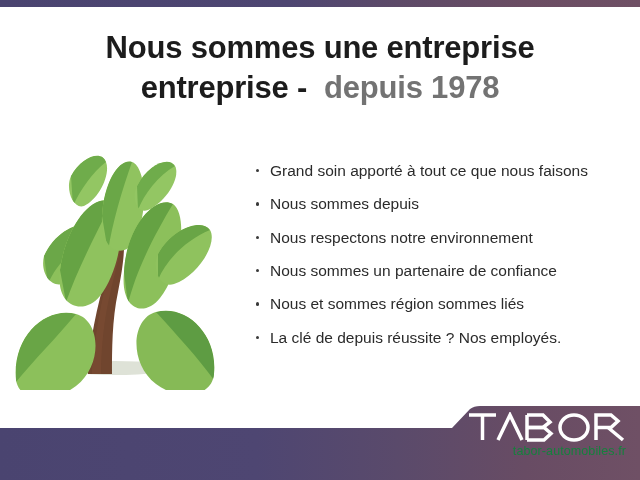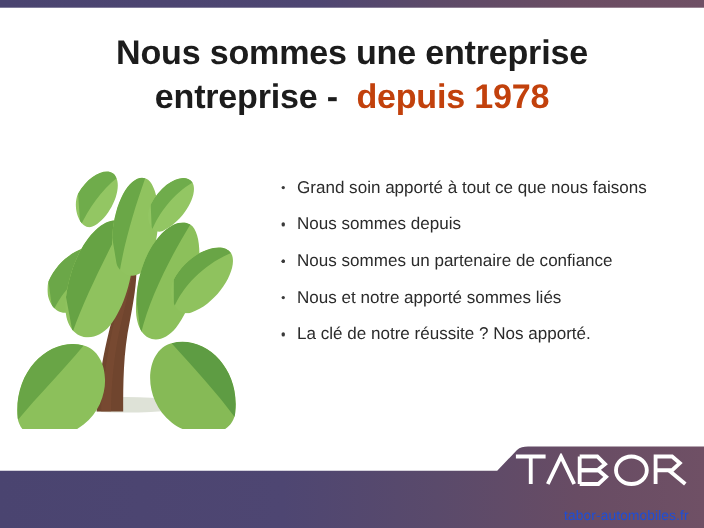--- a/index.html
+++ b/index.html
@@ -42,21 +42,21 @@
     font-weight: bold;
     line-height: 1.30;
     color: #1c1c1c;
     letter-spacing: -0.2px;
   }
   .headline .line {
     display: block;
     white-space: nowrap;
   }
   .headline .accent {
-    color: #c2410c;
+    color: #737373;
   }
   .headline .dash {
     color: #1c1c1c;
   }
 
   
   .tree-art {
     position: absolute;
     left: 8px;
     top: 150px;
@@ -122,23 +122,23 @@
     display: block;
   }
   .brand-wordmark svg {
     display: block;
     width: 158px;
     height: 30px;
     margin-left: auto;
   }
   .brand-tagline {
     display: block;
-    margin-top: 21px;
+    margin-top: 3px;
     font-size: 12.5px;
-    color: #1d4ed8;
+    color: #15803d;
     letter-spacing: 0.1px;
     line-height: 1.1;
   }
 </style>
 </head>
 <body>
 
 <div class="slide">
 
   <div class="top-strip"></div>
@@ -233,24 +233,24 @@
           <rect x="0" y="0" width="215" height="240" fill="#86ba56"></rect>
           <path d="M206 224 C210 184, 178 154, 148 162 C168 184, 190 208, 206 230 Z" fill="#5e9c43"></path>
         </g>
       </g>
     </svg>
   </div>
 
   <ul class="bullet-list">
     <li><span class="dot"></span><span>Grand soin apporté à tout ce que nous faisons</span></li>
     <li><span class="dot"></span><span>Nous sommes depuis</span></li>
-    <li><span class="dot"></span></li>
+    <li><span class="dot"></span><span>Nous respectons notre environnement</span></li>
     <li><span class="dot"></span><span>Nous sommes un partenaire de confiance</span></li>
-    <li><span class="dot"></span><span>Nous et notre apporté sommes liés</span></li>
-    <li><span class="dot"></span><span>La clé de notre réussite ? Nos apporté.</span></li>
+    <li><span class="dot"></span><span>Nous et sommes région sommes liés</span></li>
+    <li><span class="dot"></span><span>La clé de depuis réussite ? Nos employés.</span></li>
   </ul>
 
   <div class="brand-bar">
     <svg viewBox="0 0 640 80" xmlns="http://www.w3.org/2000/svg" preserveAspectRatio="none">
       <defs>
         <linearGradient id="barGrad" x1="0" y1="0" x2="1" y2="0">
           <stop offset="0%" stop-color="#4a4470"></stop>
           <stop offset="40%" stop-color="#4e4672"></stop>
           <stop offset="62%" stop-color="#5a4a6b"></stop>
           <stop offset="82%" stop-color="#684c64"></stop>

